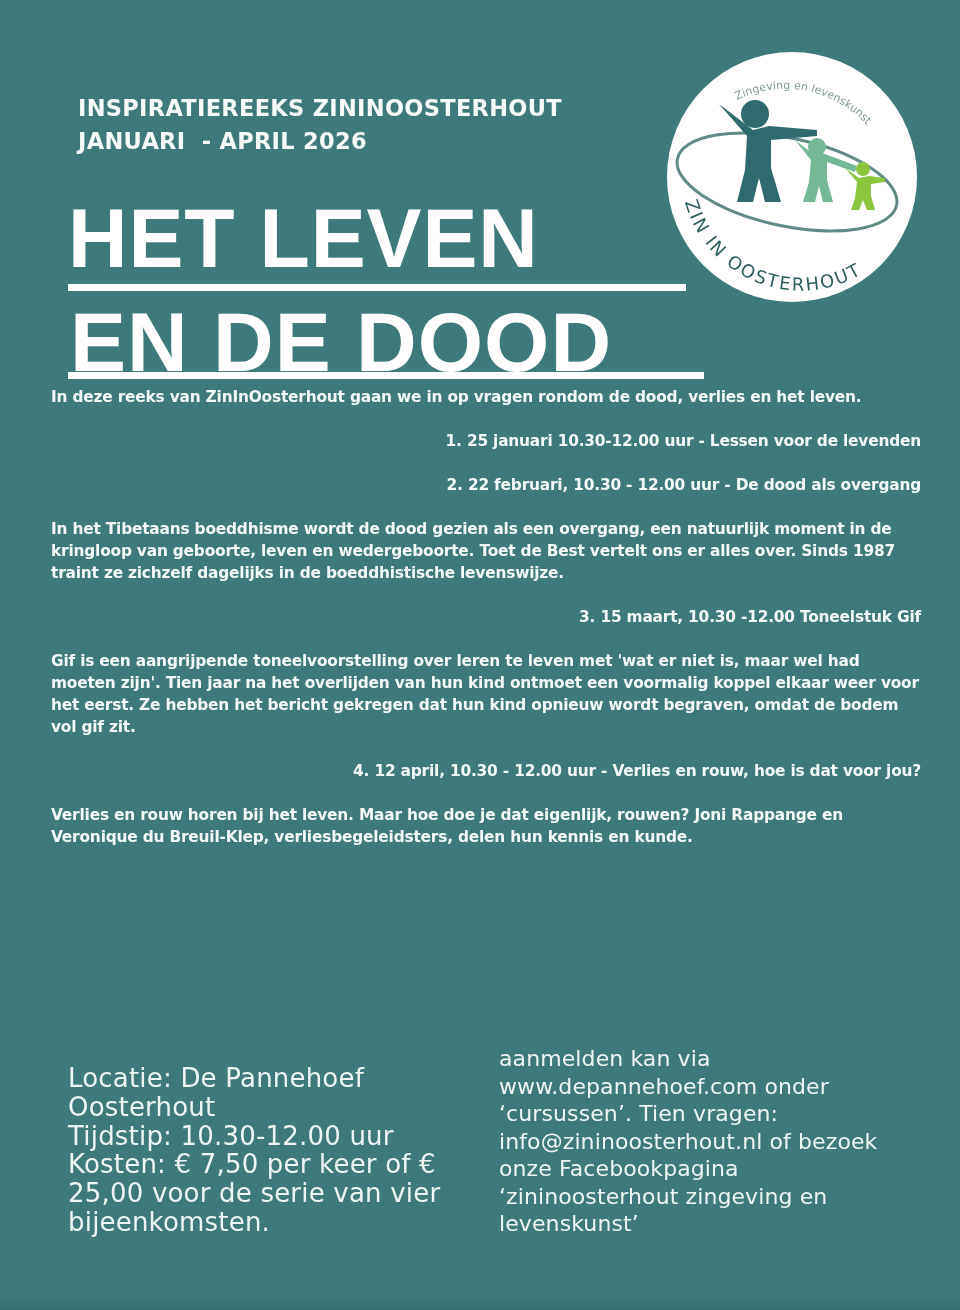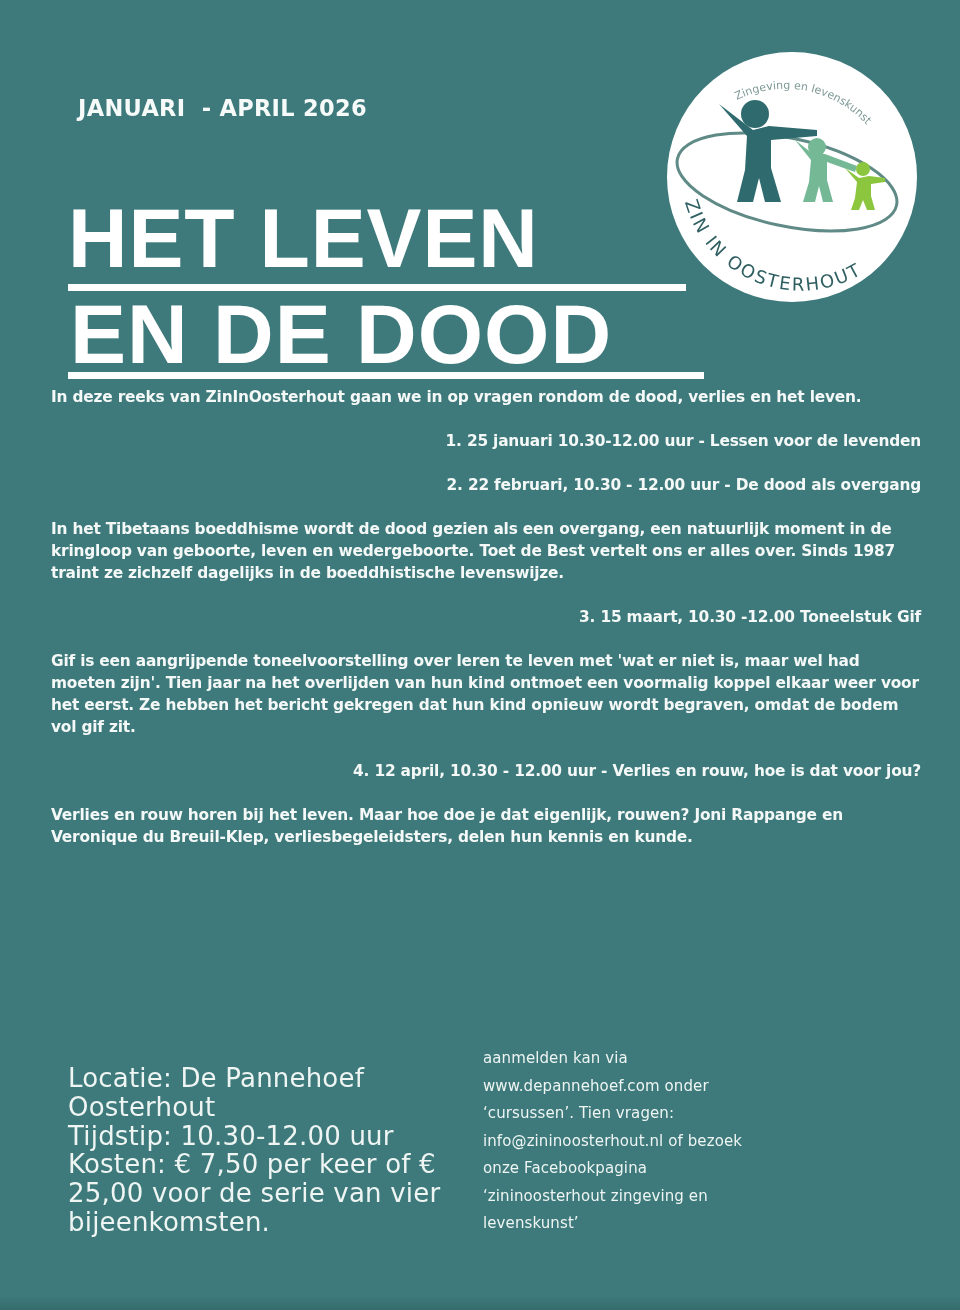--- a/index.html
+++ b/index.html
@@ -25,21 +25,21 @@
     position: absolute; left: 68px; top: 196px;
     font-family: "Liberation Sans", sans-serif; font-weight: bold;
     color: #ffffff;
   }
   .title .line {
     font-size: 84px; line-height: 84px; letter-spacing: 1px;
     display: inline-block; white-space: nowrap;
   }
   .title .l1 { transform: scaleX(0.98); transform-origin: left; }
   .title .bar1 { position: absolute; left: 0; top: 88px; width: 618px; height: 7px; background: #fff; }
-  .title .l2 { position: absolute; left: 2px; top: 96px; transform: scaleX(1.0); transform-origin: left; }
+  .title .l2 { position: absolute; left: 2px; top: 104px; transform: scaleX(1.0); transform-origin: left; }
   .title .bar2 { position: absolute; left: 0; top: 176px; width: 636px; height: 7px; background: #fff; }
 
   .logo {
     position: absolute; left: 667px; top: 52px; width: 250px; height: 250px;
     border-radius: 50%; background: #ffffff;
   }
   .logo svg { position: absolute; left: 0; top: 0; }
 
   .body {
     position: absolute; left: 51px; top: 386px; width: 870px;
@@ -51,32 +51,33 @@
   .body .intro { margin-bottom: 22px; }
   .body .ev-head { margin: 0 0 22px 0; text-align: right; }
 
   .info-left {
     position: absolute; left: 68px; top: 1064px; width: 390px;
     font-family: "DejaVu Sans", sans-serif; font-size: 26px; line-height: 28.8px;
     color: #eef5f3; letter-spacing: 0.2px;
   }
   .info-left div { white-space: nowrap; }
   .info-right {
-    position: absolute; left: 483px; top: 1045px; width: 400px;
-    font-family: "DejaVu Sans", sans-serif; font-size: 15px; line-height: 27.5px;
+    position: absolute; left: 499px; top: 1045px; width: 400px;
+    font-family: "DejaVu Sans", sans-serif; font-size: 22px; line-height: 27.5px;
     color: #eef5f3; letter-spacing: 0.1px;
   }
   .info-right div { white-space: nowrap; }
 </style>
 </head>
 <body>
 
 <div class="poster">
 
   <div class="series">
+    <div>INSPIRATIEREEKS ZININOOSTERHOUT</div>
     <div>JANUARI  - APRIL 2026</div>
   </div>
 
   <div class="title">
     <span class="line l1">HET LEVEN</span>
     <div class="bar1"></div>
     <span class="line l2">EN DE DOOD</span>
     <div class="bar2"></div>
   </div>
 

